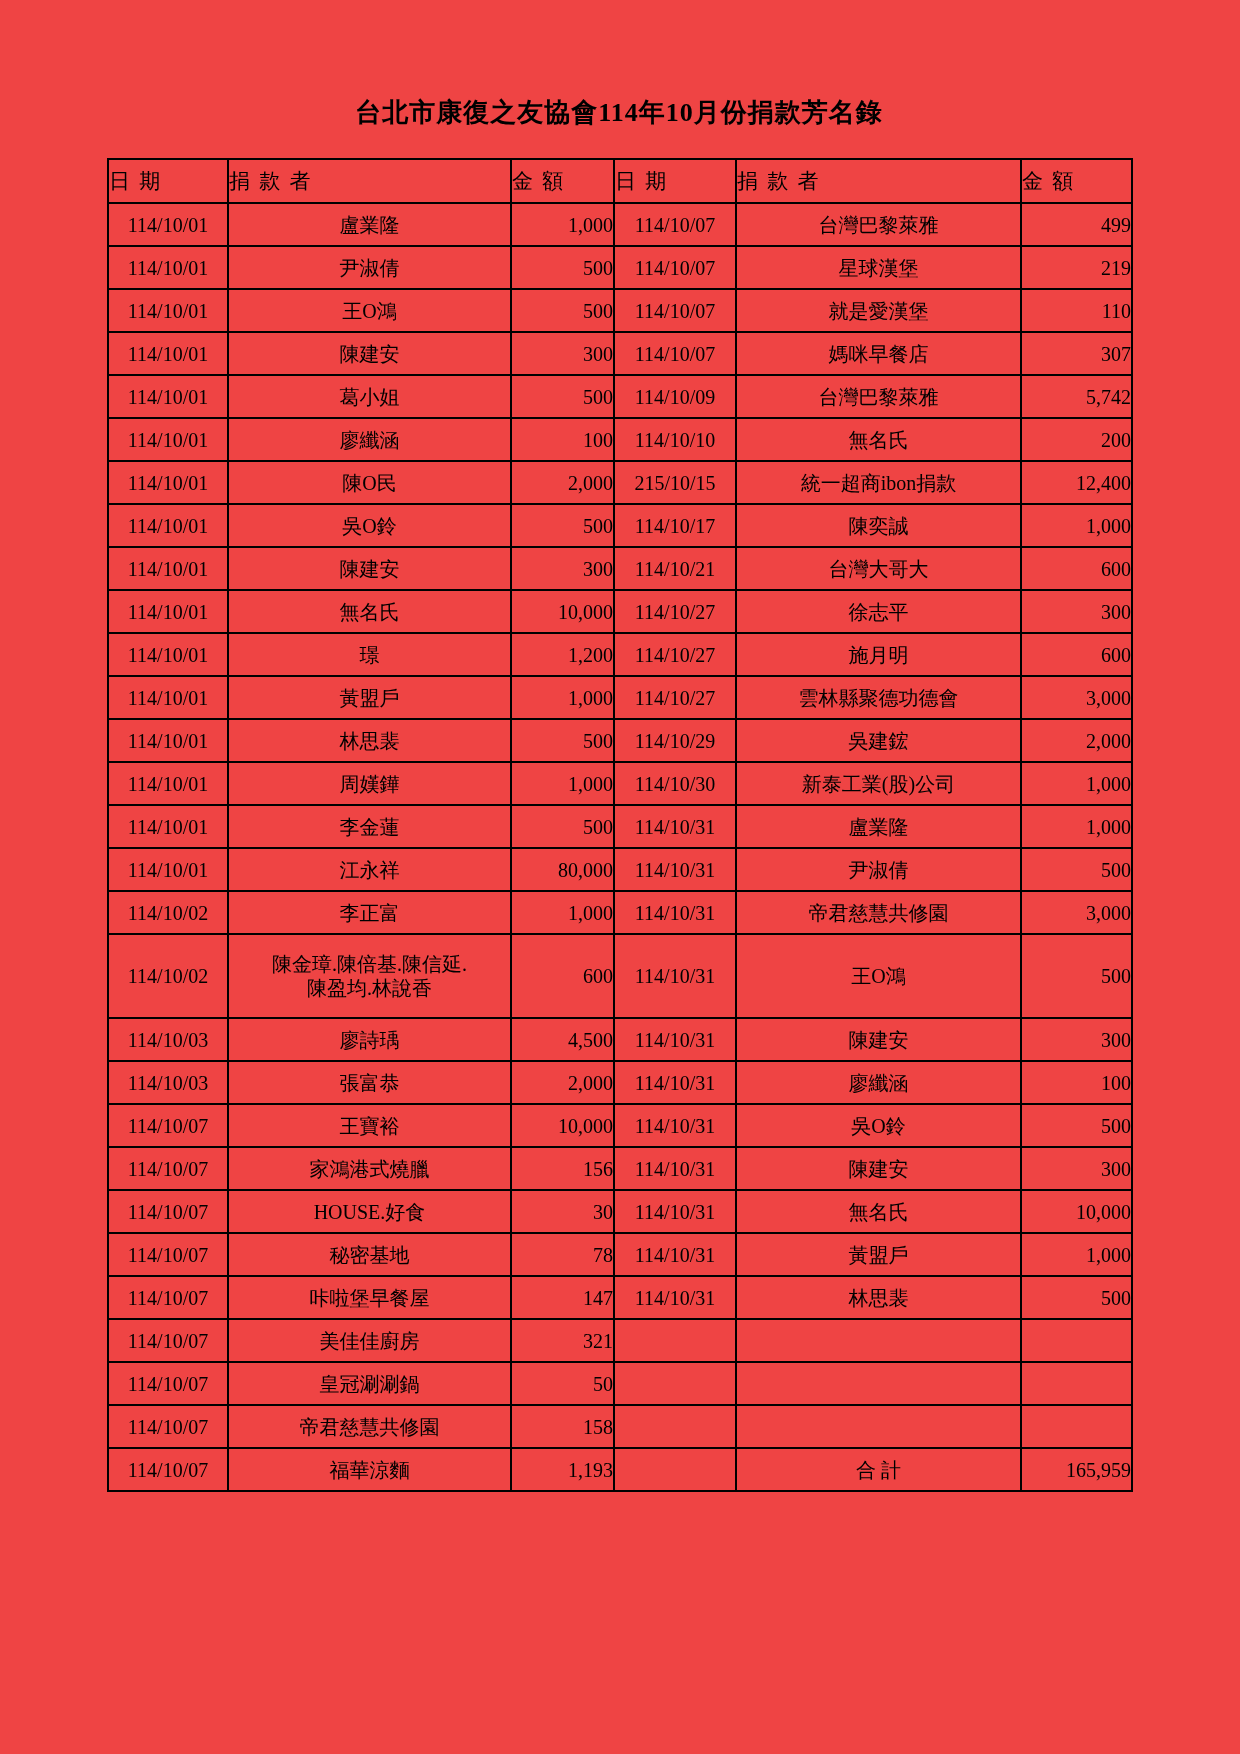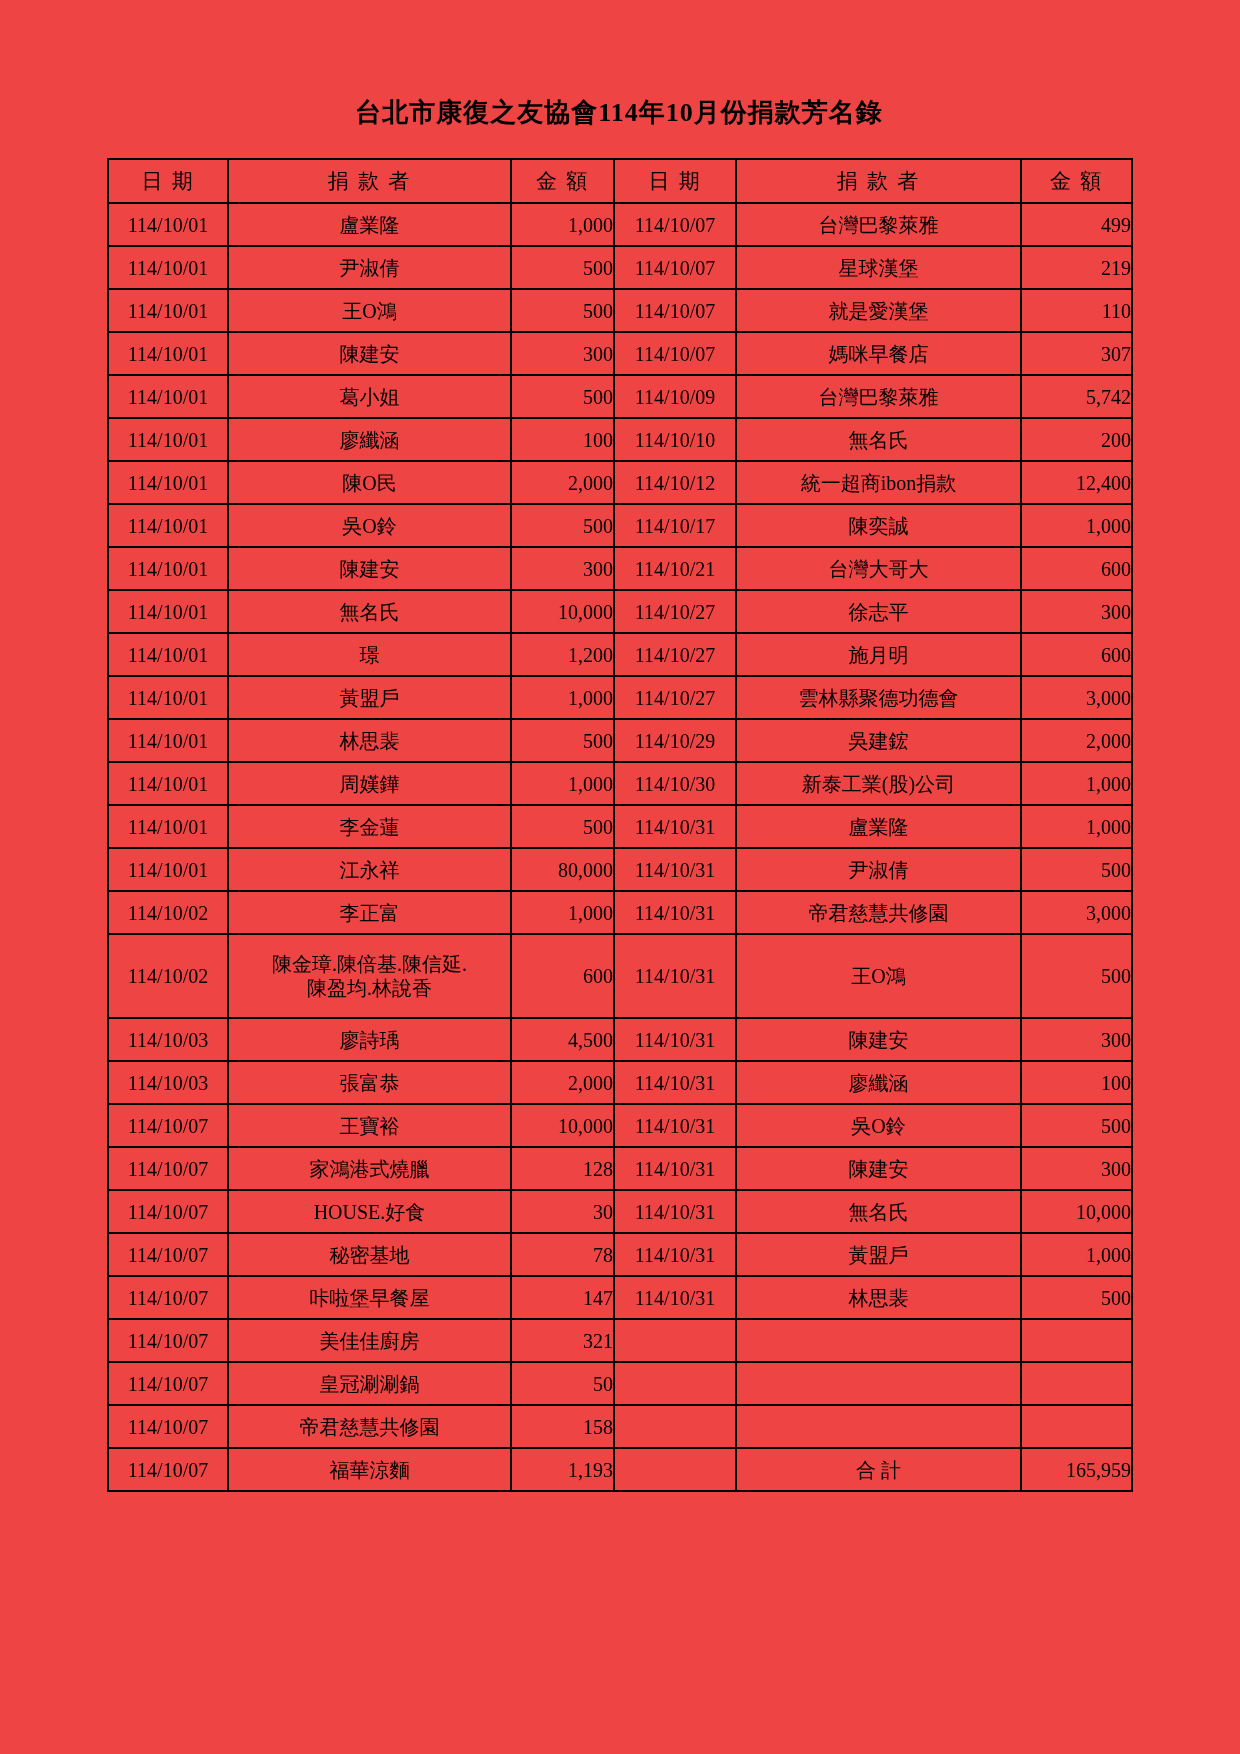--- a/index.html
+++ b/index.html
@@ -38,21 +38,21 @@
   table.donation-table td {
     border: 2px solid #000000;
     font-weight: normal;
     overflow: hidden;
     padding: 0;
   }
   table.donation-table th {
     height: 42px;
     font-size: 21px;
     letter-spacing: 2px;
-    text-align: center;
+    text-align: left;
     vertical-align: middle;
   }
   table.donation-table td {
     height: 41px;
     font-size: 20px;
     vertical-align: middle;
     line-height: 1.2;
   }
   tr.tall td { height: 82px; }
   td.date-cell   { text-align: center; }
@@ -131,21 +131,21 @@
           <td class="donor-cell">廖纖涵</td>
           <td class="amount-cell">100</td>
           <td class="date-cell">114/10/10</td>
           <td class="donor-cell">無名氏</td>
           <td class="amount-cell">200</td>
         </tr>
         <tr>
           <td class="date-cell">114/10/01</td>
           <td class="donor-cell">陳O民</td>
           <td class="amount-cell">2,000</td>
-          <td class="date-cell">114/10/12</td>
+          <td class="date-cell">215/10/15</td>
           <td class="donor-cell">統一超商ibon捐款</td>
           <td class="amount-cell">12,400</td>
         </tr>
         <tr>
           <td class="date-cell">114/10/01</td>
           <td class="donor-cell">吳O鈴</td>
           <td class="amount-cell">500</td>
           <td class="date-cell">114/10/17</td>
           <td class="donor-cell">陳奕誠</td>
           <td class="amount-cell">1,000</td>
@@ -251,21 +251,21 @@
           <td class="date-cell">114/10/07</td>
           <td class="donor-cell">王寶裕</td>
           <td class="amount-cell">10,000</td>
           <td class="date-cell">114/10/31</td>
           <td class="donor-cell">吳O鈴</td>
           <td class="amount-cell">500</td>
         </tr>
         <tr>
           <td class="date-cell">114/10/07</td>
           <td class="donor-cell">家鴻港式燒臘</td>
-          <td class="amount-cell">128</td>
+          <td class="amount-cell">156</td>
           <td class="date-cell">114/10/31</td>
           <td class="donor-cell">陳建安</td>
           <td class="amount-cell">300</td>
         </tr>
         <tr>
           <td class="date-cell">114/10/07</td>
           <td class="donor-cell">HOUSE.好食</td>
           <td class="amount-cell">30</td>
           <td class="date-cell">114/10/31</td>
           <td class="donor-cell">無名氏</td>

